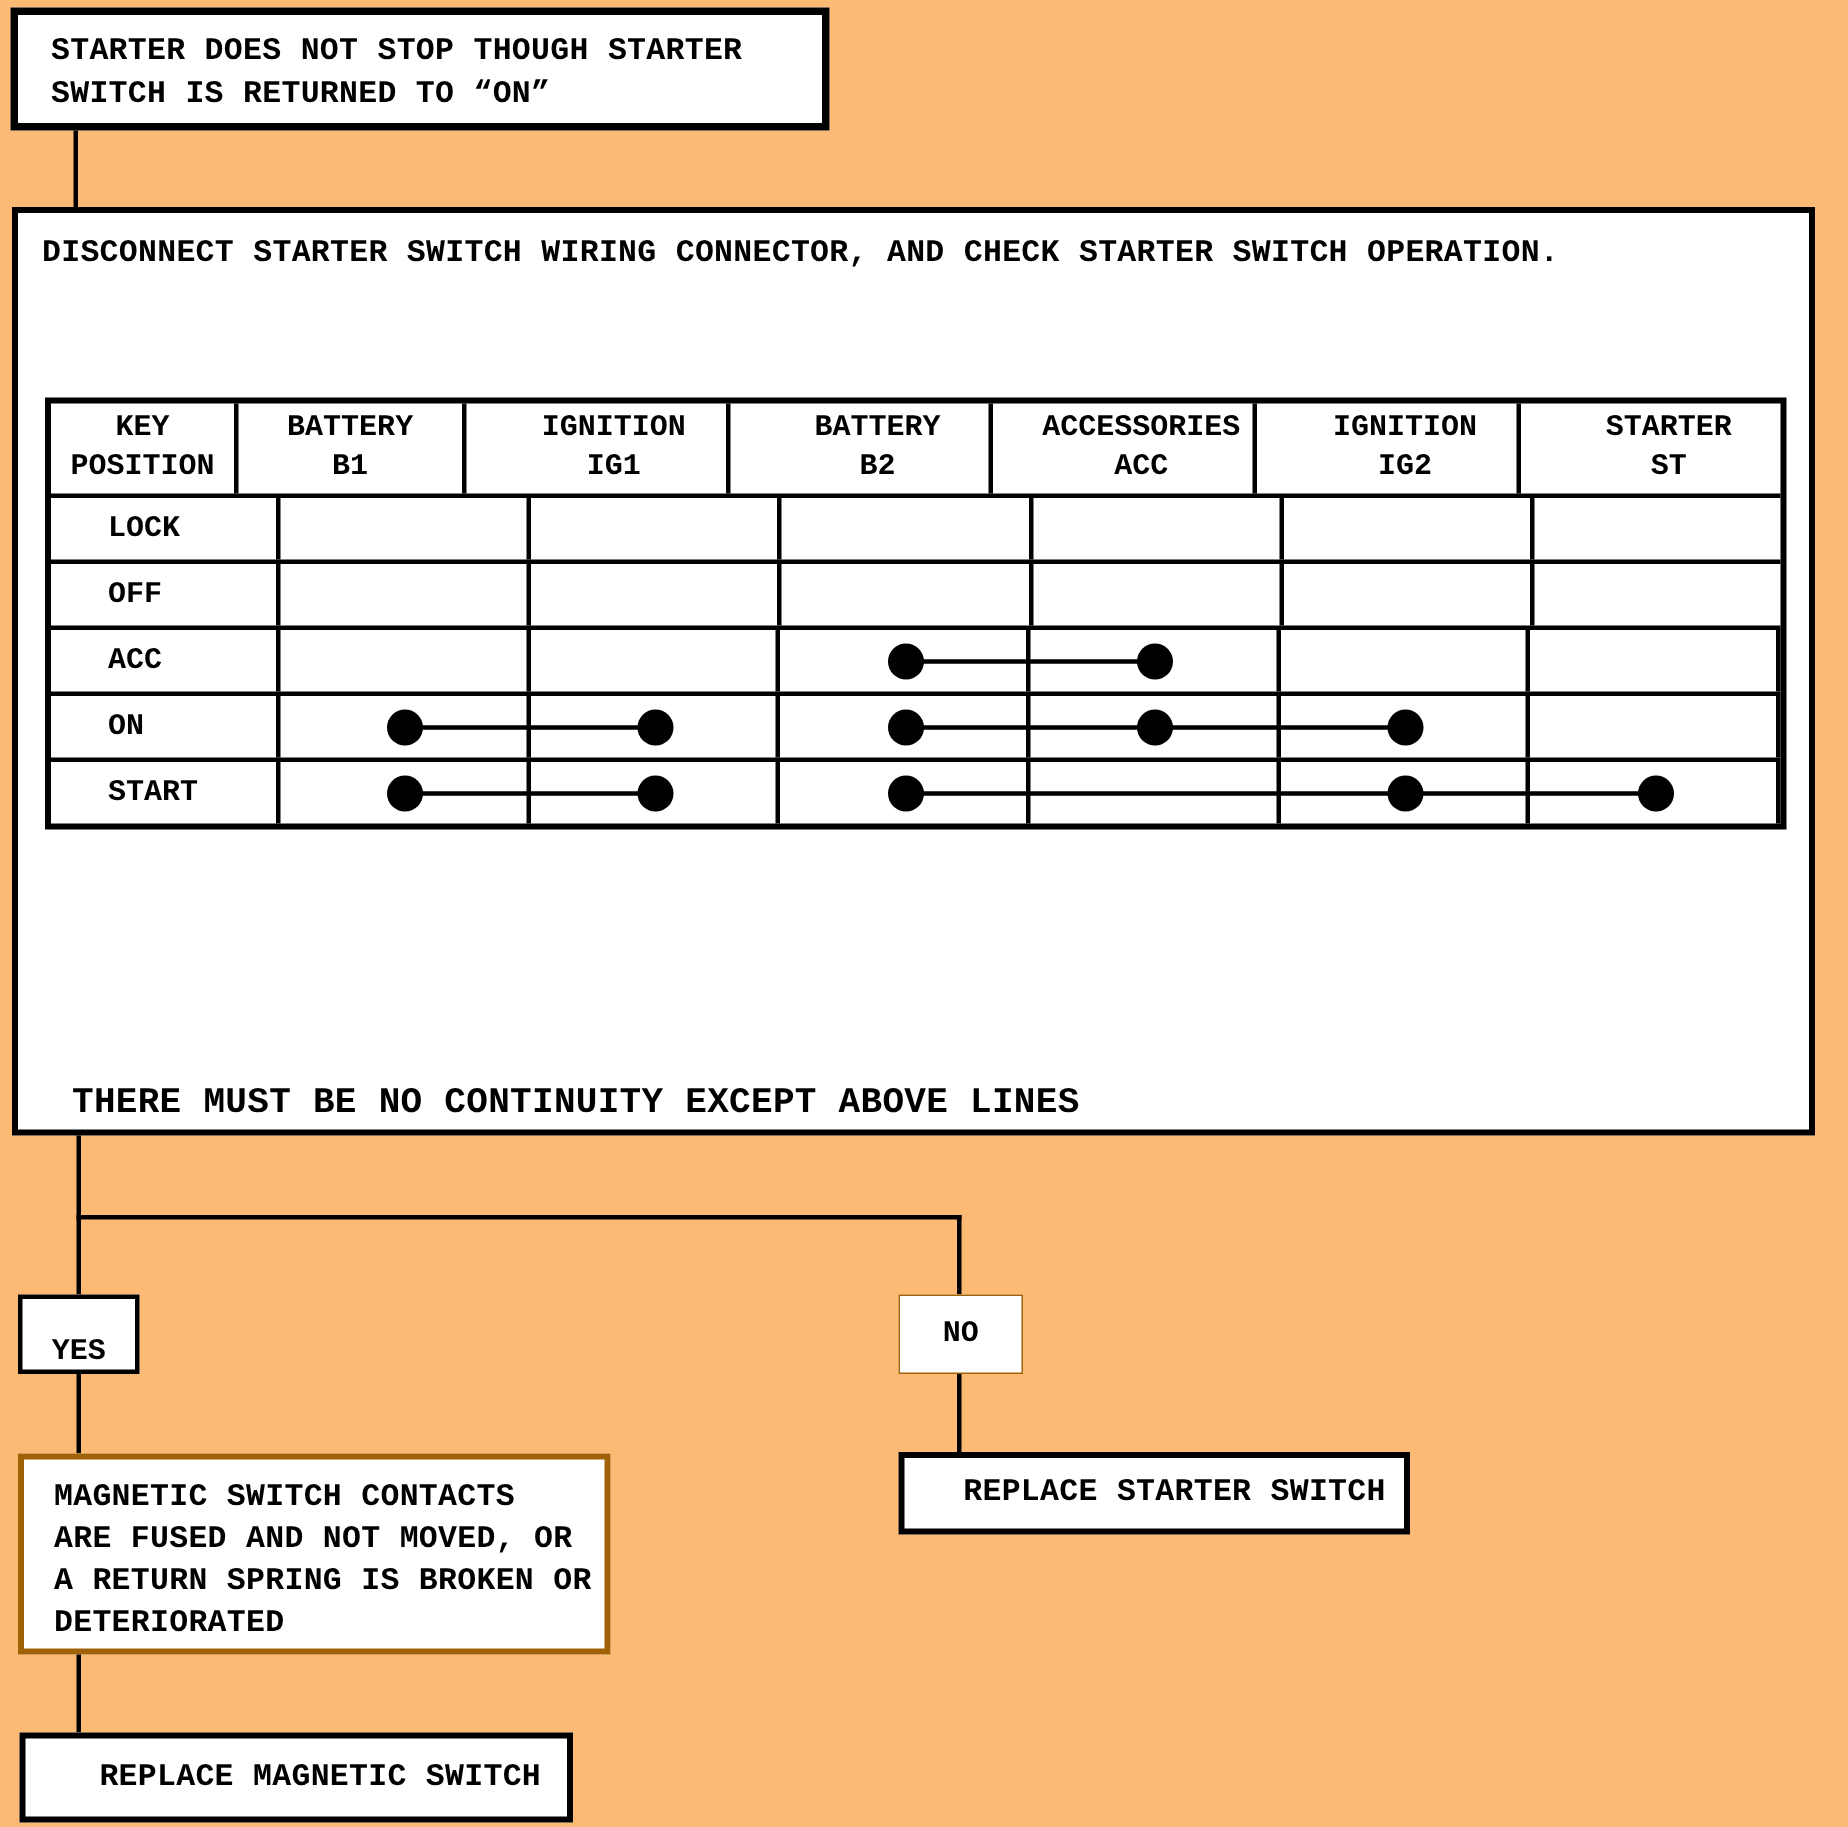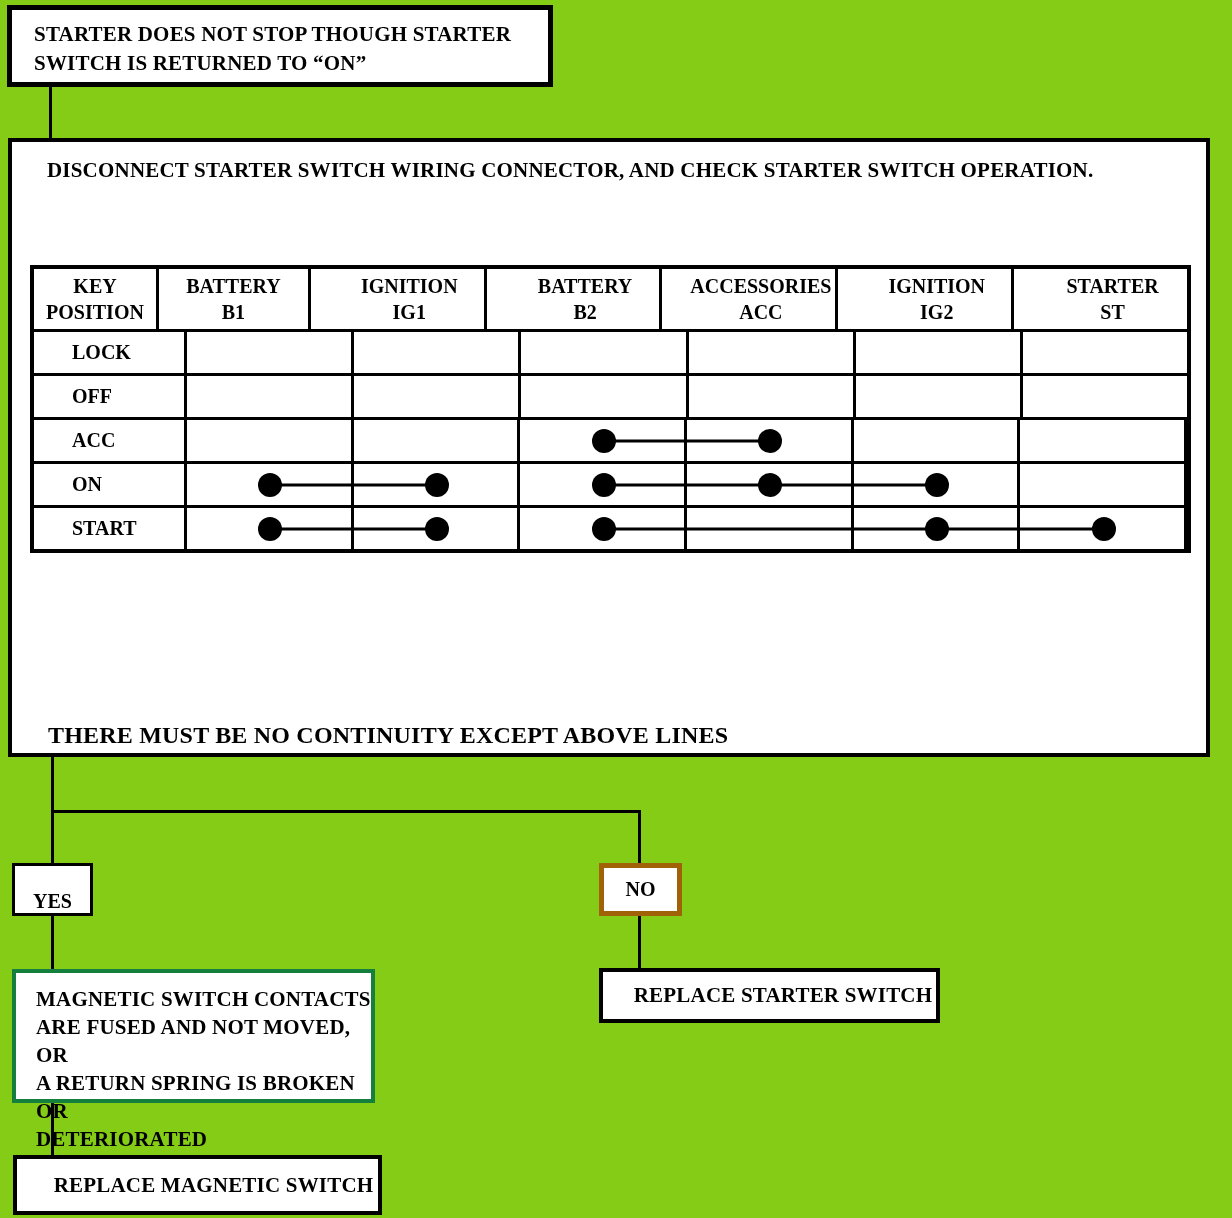--- a/index.html
+++ b/index.html
@@ -1,33 +1,33 @@
 <!DOCTYPE html>
 <html><head>
 <meta charset="utf-8">
 <style>
   html,body{margin:0;padding:0;background:#fff;}
   #canvas{
     position:relative;
     width:1232px;height:1218px;
-    background:#84cc16;color:#000;
-    font-family:Liberation Serif, serif;
+    background:#fdba74;color:#000;
+    font-family:Liberation Mono, monospace;
     font-weight:700;
     overflow:hidden;
   }
   .fbox{position:absolute;background:#fff;box-sizing:border-box;}
   .line{position:absolute;background:#000;}
 
   
   #start-box{left:7px;top:5px;width:546px;height:82px;border:5px solid #000;
              padding:10px 0 0 22px;font-size:21px;line-height:29px;letter-spacing:.2px;}
 
   
   #main-box{left:8px;top:138px;width:1202px;height:619px;border:4px solid #000;}
-  #instruction{position:absolute;left:28px;top:158px;font-size:21px;letter-spacing:.2px;margin-left:19px;}
+  #instruction{position:absolute;left:28px;top:158px;font-size:21px;letter-spacing:.2px;}
   #note{position:absolute;left:33px;top:722px;font-size:24px;letter-spacing:.2px;margin-left:15px;}
 
   
   #ck-table{position:absolute;left:30px;top:265px;width:1161px;border:4px solid #000;box-sizing:border-box;}
   .ck-header{display:flex;height:60px;}
   .ck-key-header{width:125px;flex:none;border-right:3px solid #000;display:flex;flex-direction:column;
                  justify-content:center;align-items:center;font-size:20px;line-height:26px;box-sizing:border-box;}
   #header-cells{flex:1;display:flex;gap:24px;}
   .ck-hcell{flex:1;border-right:3px solid #000;display:flex;flex-direction:column;justify-content:center;
             align-items:center;font-size:20px;line-height:26px;box-sizing:border-box;}
@@ -38,23 +38,23 @@
   .ck-track{flex:1;position:relative;display:flex;}
   .ck-cell{flex:1;border-right:3px solid #000;box-sizing:border-box;}
   .ck-cell:last-child{border-right:none;}
   .ck-dot{position:absolute;top:50%;width:24px;height:24px;border-radius:50%;background:#000;
           transform:translate(-50%,-50%);}
   .ck-line{position:absolute;top:50%;height:3px;background:#000;transform:translateY(-50%);}
 
   
   #yes-box{left:12px;top:863px;width:81px;height:53px;border:3px solid #000;
            display:flex;align-items:flex-end;justify-content:center;font-size:20px;}
-  #no-box{left:599px;top:863px;width:83px;height:53px;border:5px solid #a16207;
+  #no-box{left:599px;top:863px;width:83px;height:53px;border:1px solid #a16207;
           display:flex;align-items:center;justify-content:center;font-size:20px;}
-  #magnetic-box{left:12px;top:969px;width:363px;height:134px;border:4px solid #15803d;
+  #magnetic-box{left:12px;top:969px;width:395px;height:134px;border:4px solid #a16207;
                 padding:12px 0 0 20px;font-size:21px;line-height:28px;letter-spacing:.2px;}
   #replace-starter-box{left:599px;top:968px;width:341px;height:55px;border:4px solid #000;
                        display:flex;align-items:center;justify-content:center;font-size:21px;letter-spacing:.2px;padding-left:27px;}
   #replace-magnetic-box{left:13px;top:1155px;width:369px;height:60px;border:4px solid #000;
                         display:flex;align-items:center;justify-content:center;font-size:21px;letter-spacing:.2px;padding-left:32px;}
 </style>
 </head>
 <body>
 
 <div id="canvas">

